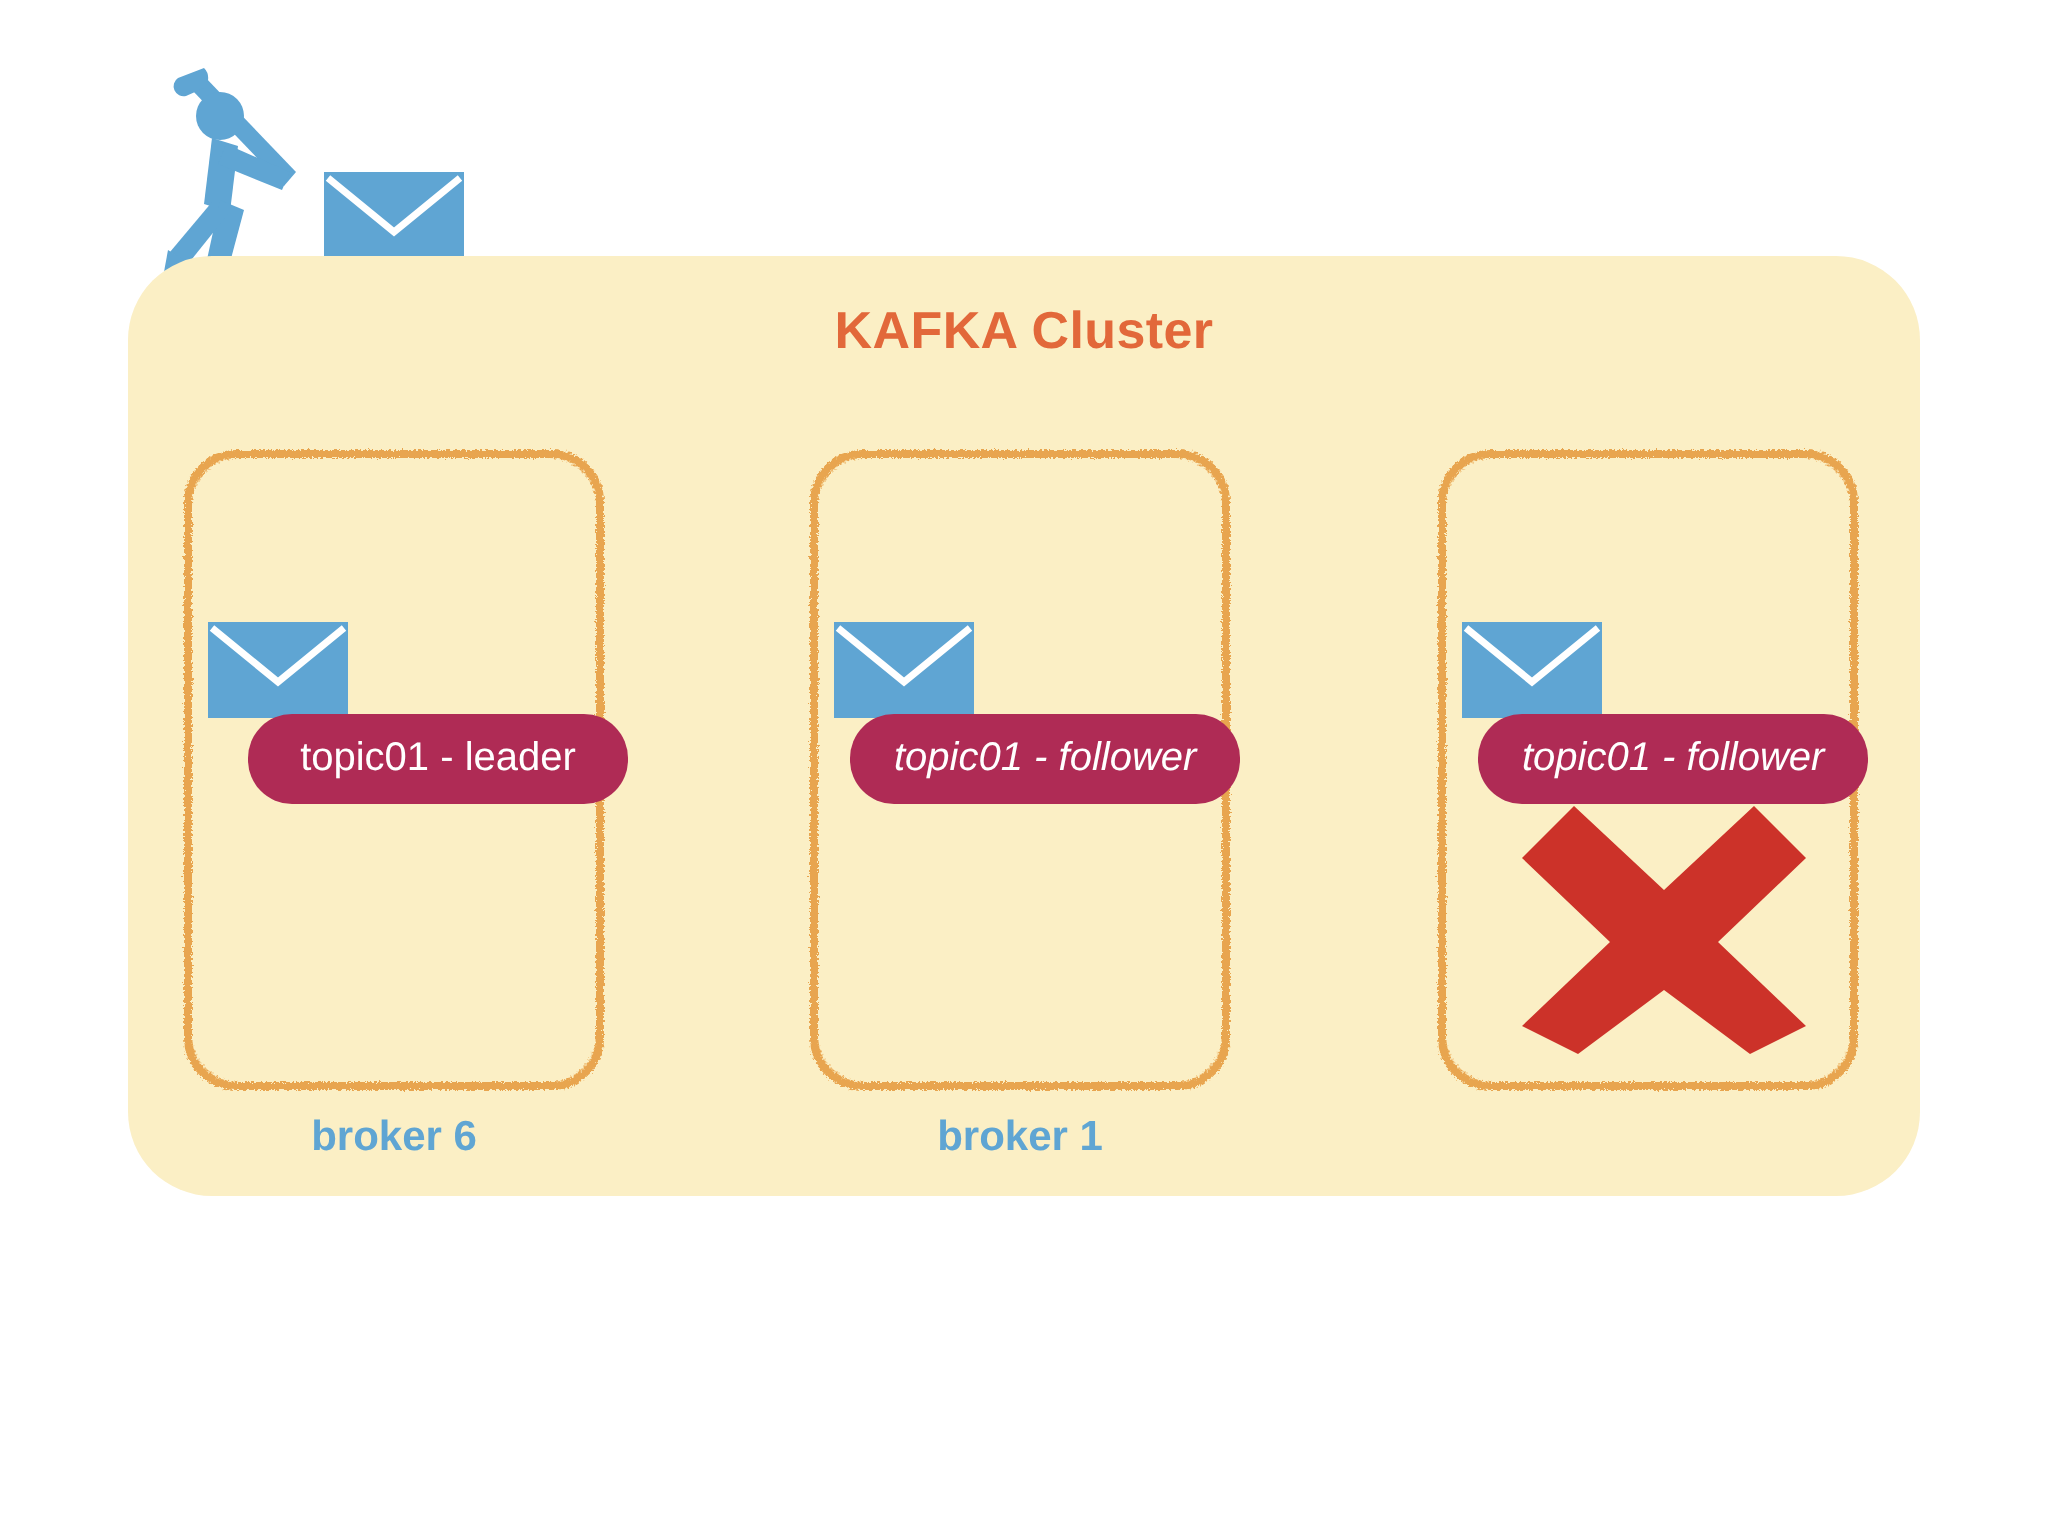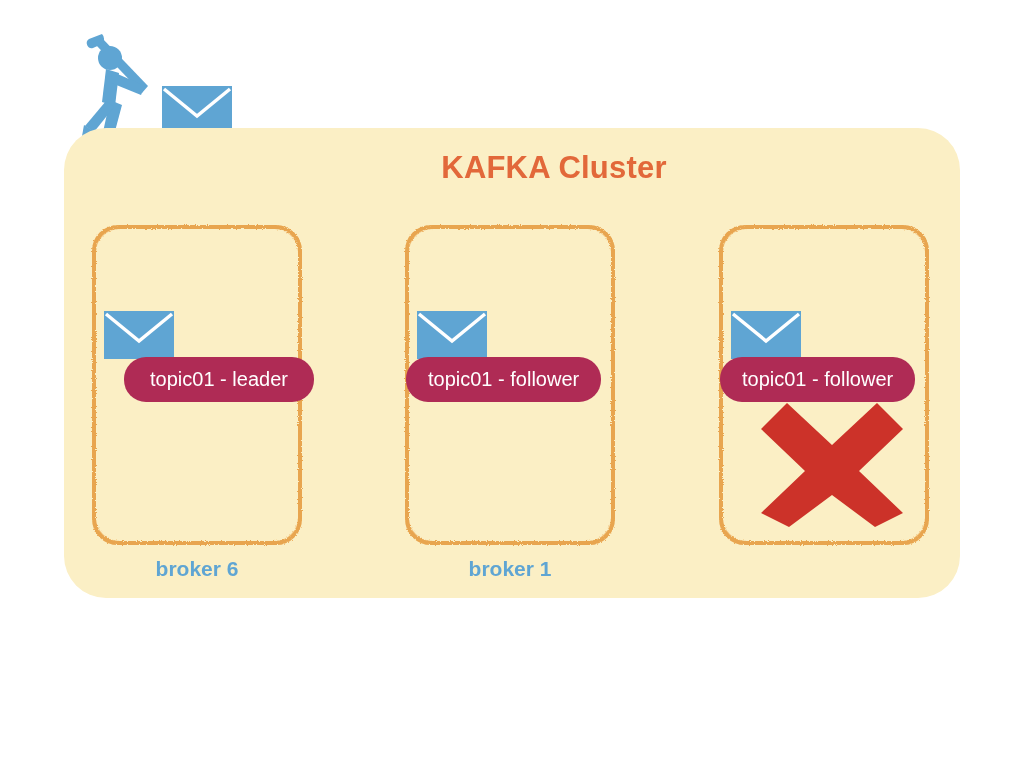--- a/index.html
+++ b/index.html
@@ -43,25 +43,24 @@
     height: 470px;
     background: #FBEFC5;
     border-radius: 42px;
   }
   #cluster-title {
     position: absolute;
     left: 0;
     top: 22px;
     width: 100%;
     text-align: center;
-    font-size: 31px;
+    font-size: 26px;
     font-weight: bold;
     color: #E2683A;
     letter-spacing: 0.2px;
-    margin-left: 42px;
   }
 
   
   .broker {
     position: absolute;
     top: 97px;
     width: 210px;
     height: 320px;
   }
   .broker-1 { left: 28px; }
@@ -119,21 +118,21 @@
     min-width: 146px;
     padding: 11px 22px;
     background: #AF2B55;
     border-radius: 22px;
     color: #ffffff;
     font-size: 20px;
     font-weight: 500;
     white-space: nowrap;
     text-align: center;
   }
-  .topic-pill.wide { left: 1px; }
+  .topic-pill.wide { left: 20px; font-style: italic; }
 
   
   .failure-x {
     position: absolute;
     left: 42px;
     top: 178px;
     width: 142px;
     height: 124px;
   }
 

